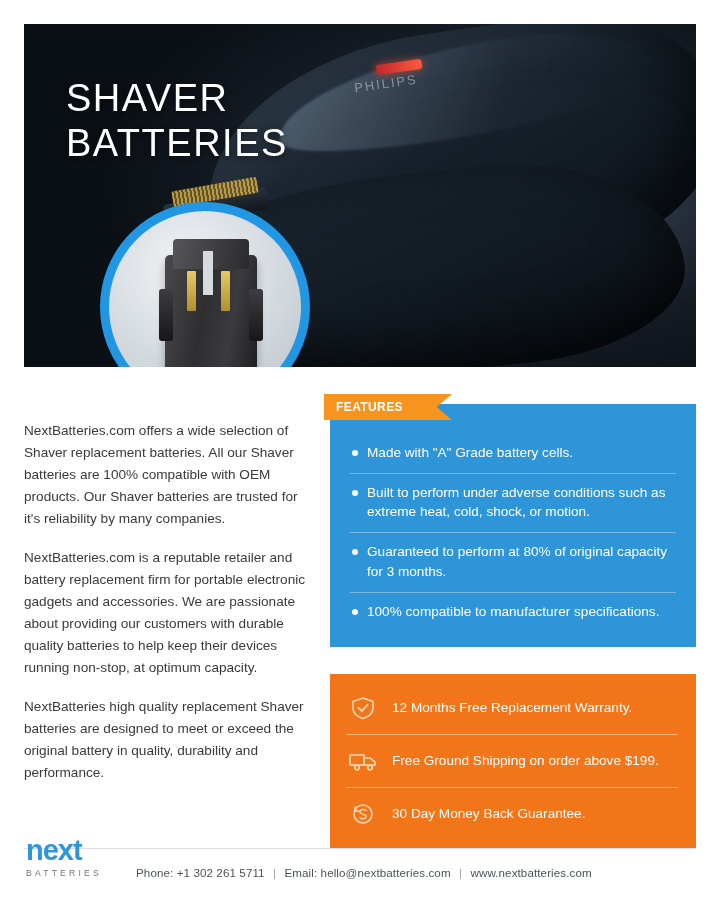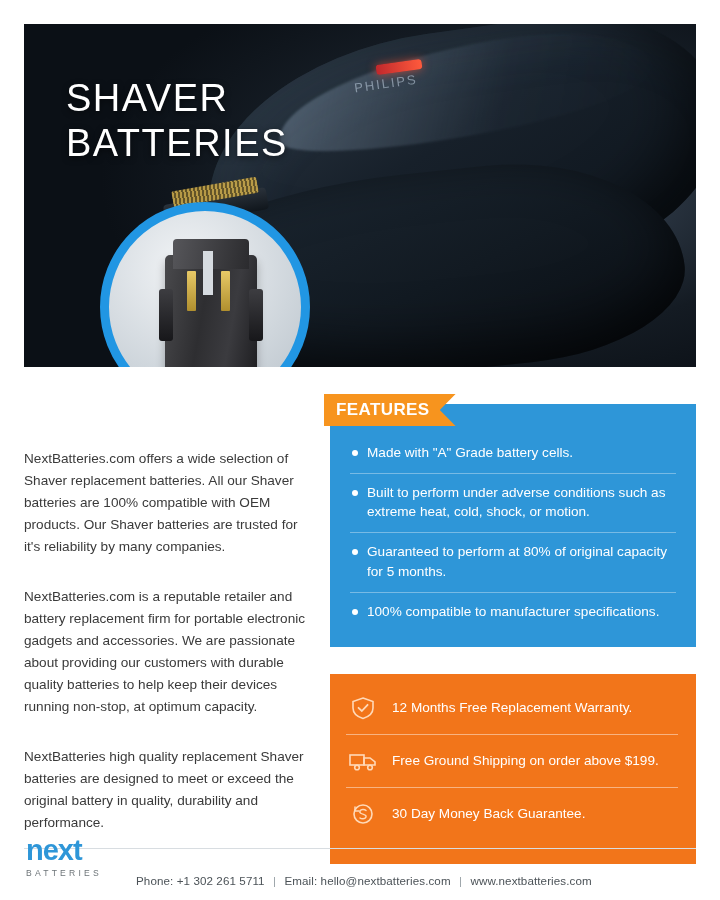--- a/index.html
+++ b/index.html
@@ -192,39 +192,39 @@
   
   .copy {
     position: absolute;
     left: 24px;
     top: 420px;
     width: 292px;
     color: #3a3a3a;
     font-size: 13.6px;
     line-height: 1.62;
   }
-  .copy p { margin-bottom: 17px; margin-top: 28px; }
+  .copy p { margin-bottom: 17px; }
 
   
   .features {
     position: absolute;
     left: 330px;
     top: 404px;
     width: 366px;
     background: #2e96d8;
     padding: 30px 20px 16px 20px;
   }
   .features-ribbon {
     position: absolute;
     left: -6px;
     top: -10px;
-    height: 32px;
+    height: 26px;
     background: #f7941e;
     color: #ffffff;
-    font-size: 17px;
+    font-size: 12px;
     font-weight: bold;
     letter-spacing: 0.4px;
     display: flex;
     align-items: center;
     padding: 0 26px 0 12px;
     clip-path: polygon(0 0, 100% 0, 88% 50%, 100% 100%, 0 100%);
     min-width: 128px;
   }
   .feature-item {
     display: flex;
@@ -245,21 +245,21 @@
     margin-top: 7px;
   }
 
   
   .offers {
     position: absolute;
     left: 330px;
     top: 674px;
     width: 366px;
     background: #f2751a;
-    padding: 8px 18px 24px 16px;
+    padding: 8px 18px 8px 16px;
   }
   .offer-item {
     display: flex;
     align-items: center;
     gap: 14px;
     color: #ffffff;
     font-size: 13.6px;
     line-height: 1.4;
     padding: 13px 2px 13px 2px;
     border-bottom: 1px solid rgba(255,255,255,0.45);
@@ -298,21 +298,21 @@
   }
   .logo-sub {
     font-size: 8.6px;
     letter-spacing: 3.2px;
     color: #6d7478;
     margin-top: 3px;
   }
   .footer-contact {
     position: absolute;
     left: 136px;
-    top: 44px;
+    top: 36px;
     font-size: 11.6px;
     color: #4b5257;
     letter-spacing: 0.1px;
   }
   .footer-sep { color: #9aa2a8; padding: 0 5px; }
 </style>
 </head>
 <body>
 
 <div class="page">
@@ -357,21 +357,21 @@
     <div class="feature-item">
       <span class="bullet"></span>
       <span>Made with "A" Grade battery cells.</span>
     </div>
     <div class="feature-item">
       <span class="bullet"></span>
       <span>Built to perform under adverse conditions such as extreme heat, cold, shock, or motion.</span>
     </div>
     <div class="feature-item">
       <span class="bullet"></span>
-      <span>Guaranteed to perform at 80% of original capacity for 5 months.</span>
+      <span>Guaranteed to perform at 80% of original capacity for 3 months.</span>
     </div>
     <div class="feature-item">
       <span class="bullet"></span>
       <span>100% compatible to manufacturer specifications.</span>
     </div>
   </div>
 
   <div class="offers">
     <div class="offer-item">
       <span class="offer-icon">

